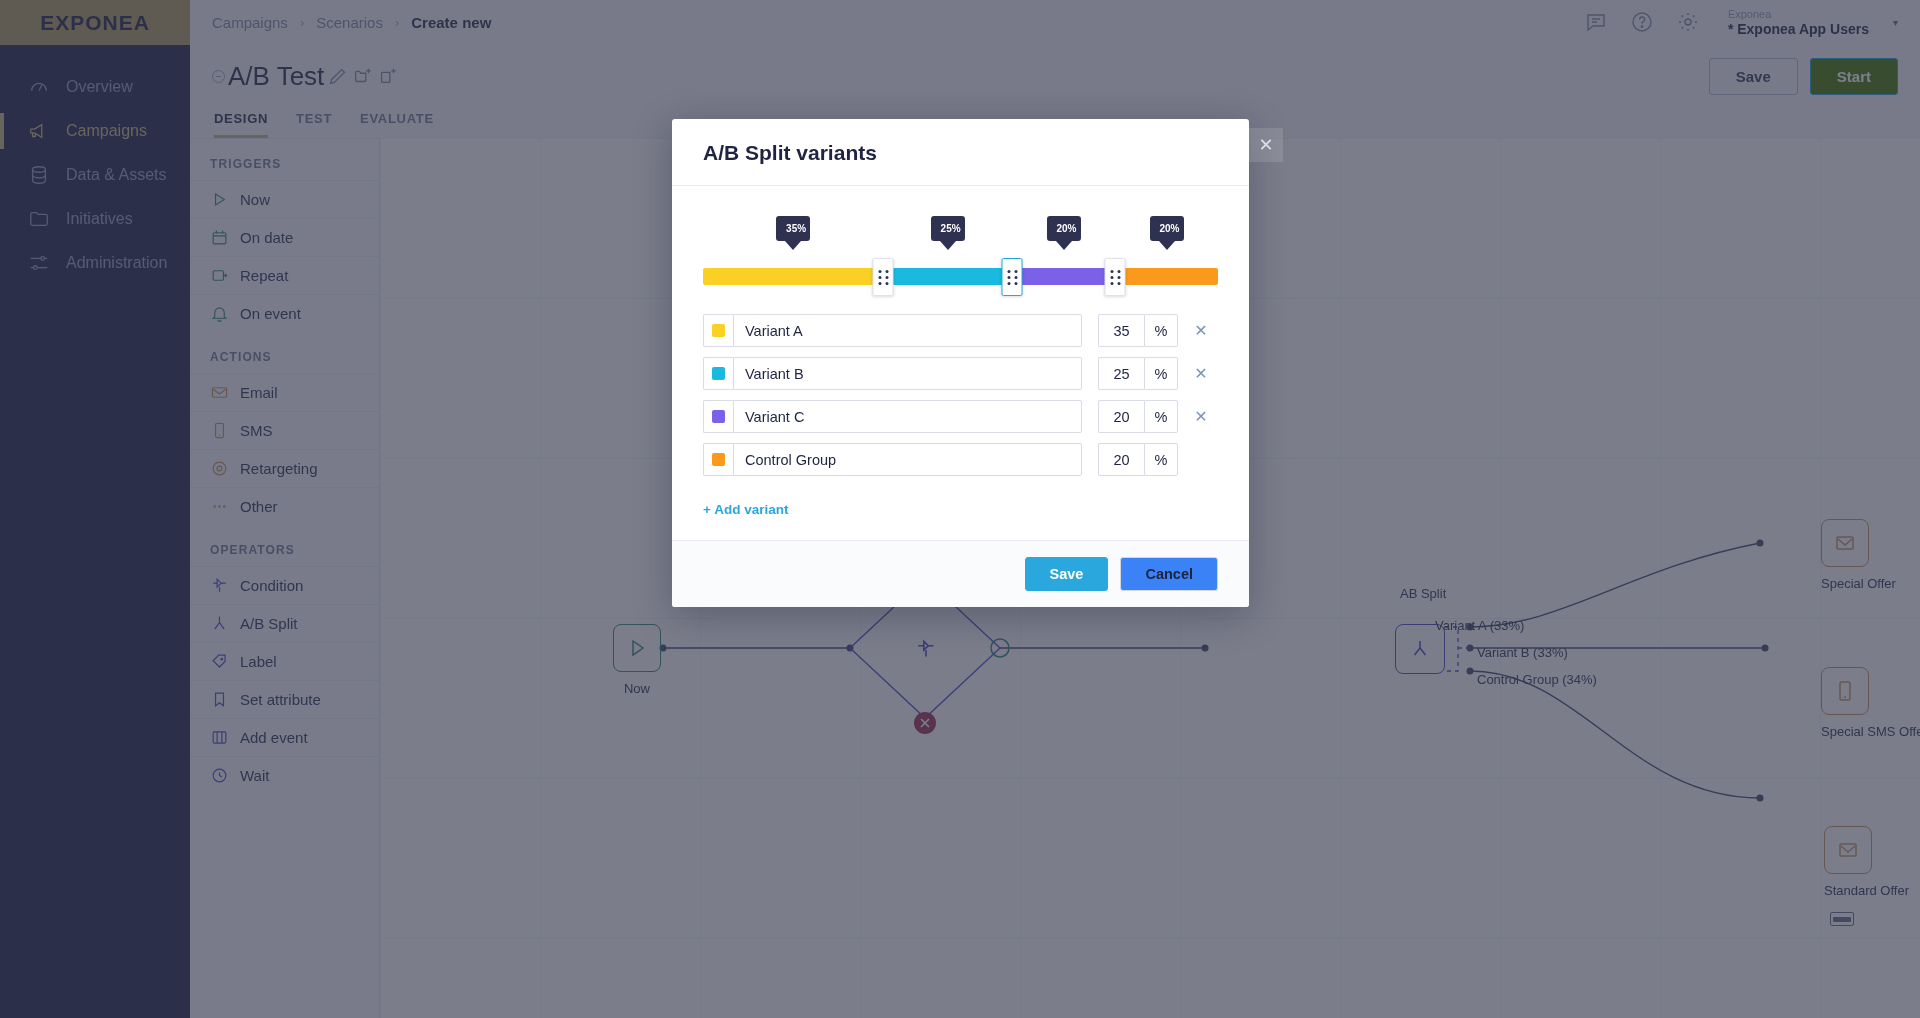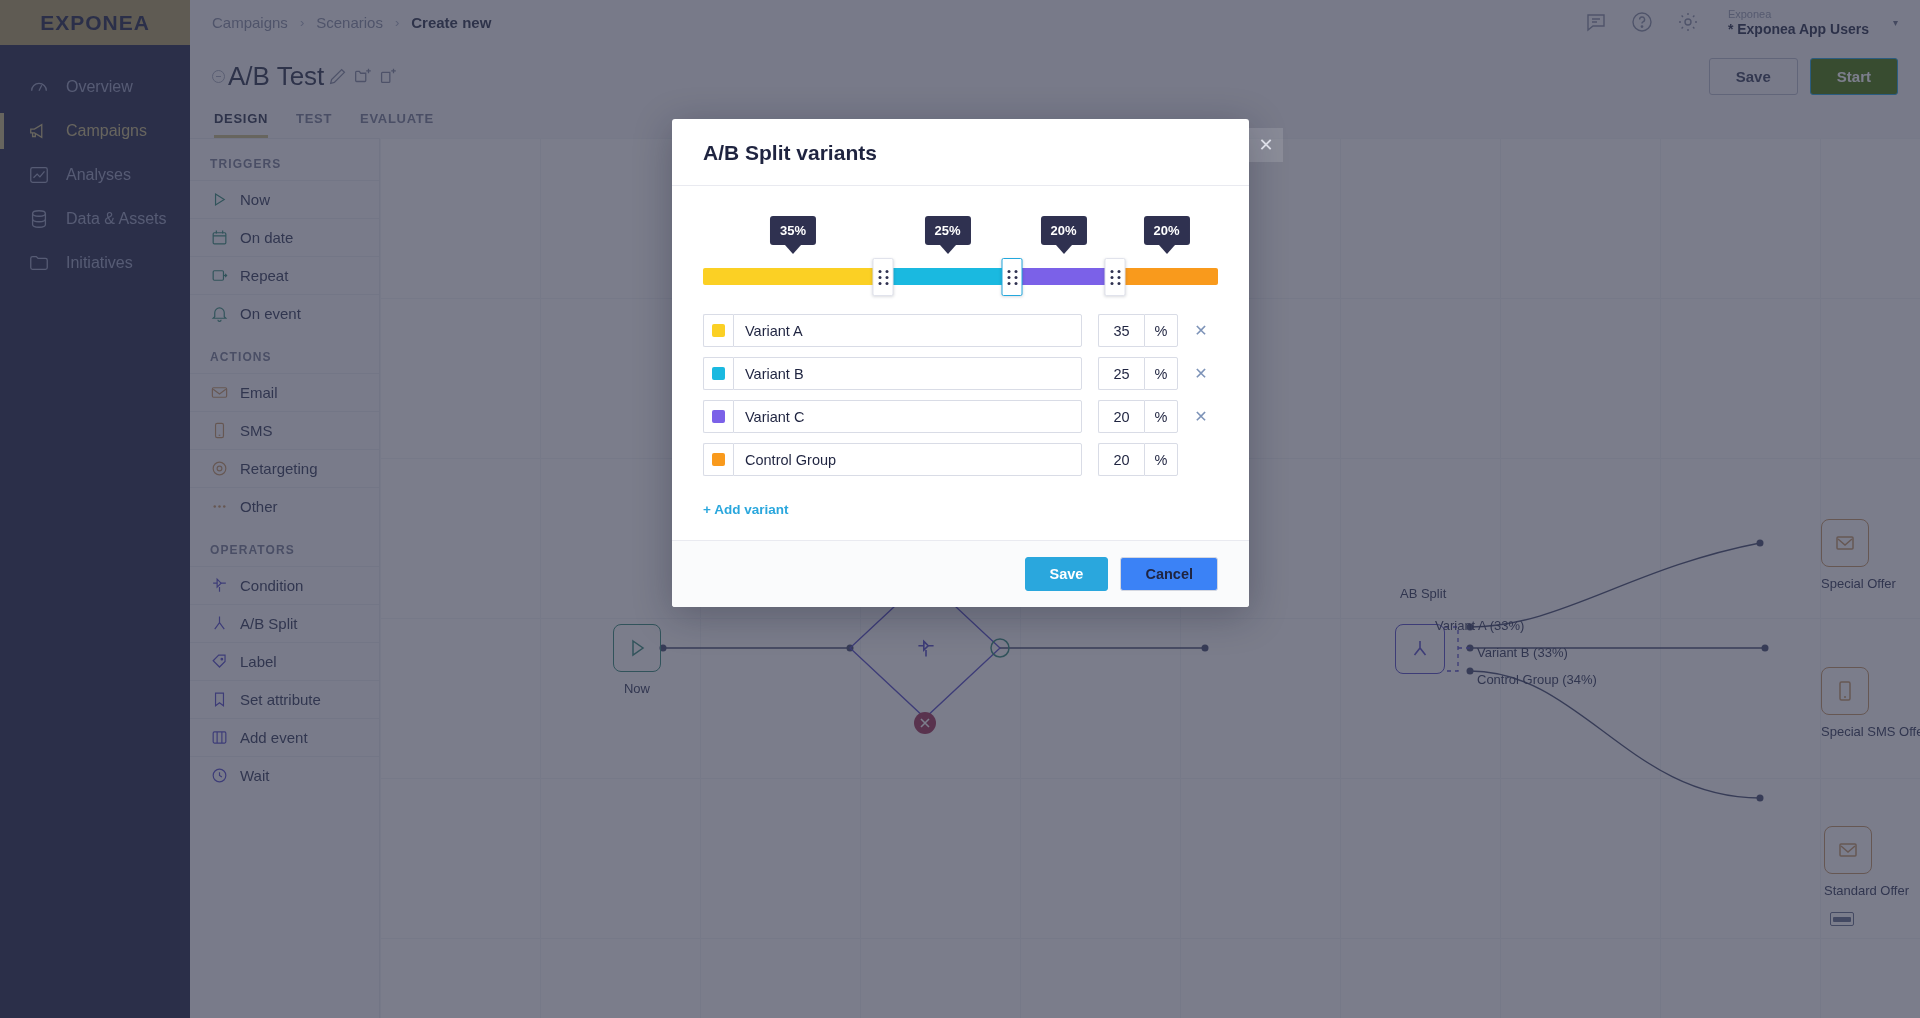--- a/index.html
+++ b/index.html
@@ -201,22 +201,22 @@
   .slider-wrap { position: relative; height: 76px; margin-bottom: 22px; }
   .slider-track {
     position: absolute; left: 0; right: 0; top: 52px;
     height: 17px; display: flex; border-radius: 2px; overflow: hidden;
   }
   .seg { height: 17px; }
   .badge {
     position: absolute; top: 0;
     transform: translateX(-50%);
     background: #2f3150; color: #fff;
-    font-size: 13px; font-weight: bold;
-    padding: 7px 10px 7px 10px;
+    font-size: 10px; font-weight: bold;
+    padding: 7px 4px 7px 10px;
     border-radius: 3px;
     white-space: nowrap;
   }
   .badge::after {
     content: ""; position: absolute; left: 50%; top: 100%;
     transform: translateX(-50%);
     border-left: 8px solid transparent;
     border-right: 8px solid transparent;
     border-top: 9px solid #2f3150;
   }
@@ -313,29 +313,20 @@
       <div class="rail-item active">
         <span class="rail-ico">
           <svg viewBox="0 0 24 24" fill="none" stroke="currentColor" stroke-width="1.4">
             <path d="M3 10v4h4l8 5V5L7 10H3z"></path>
               <path d="M5 14v4h3v-3"></path>
           </svg>
         </span>
         <span>Campaigns</span>
       </div>
 
-      <div class="rail-item">
-        <span class="rail-ico">
-          <svg viewBox="0 0 24 24" fill="none" stroke="currentColor" stroke-width="1.4">
-            <rect x="3" y="4" width="18" height="16" rx="2"></rect>
-              <path d="M6 15l4-4 3 3 5-6"></path>
-          </svg>
-        </span>
-        <span>Analyses</span>
-      </div>
 
       <div class="rail-item">
         <span class="rail-ico">
           <svg viewBox="0 0 24 24" fill="none" stroke="currentColor" stroke-width="1.4">
             <ellipse cx="12" cy="6" rx="7" ry="3"></ellipse>
               <path d="M5 6v6c0 1.7 3.1 3 7 3s7-1.3 7-3V6"></path>
             <path d="M5 12v6c0 1.7 3.1 3 7 3s7-1.3 7-3v-6"></path>
           </svg>
         </span>
         <span>Data &amp; Assets</span>
@@ -343,20 +334,30 @@
 
       <div class="rail-item">
         <span class="rail-ico">
           <svg viewBox="0 0 24 24" fill="none" stroke="currentColor" stroke-width="1.4">
             <path d="M3 7a2 2 0 0 1 2-2h4l2 2h8a2 2 0 0 1 2 2v8a2 2 0 0 1-2 2H5a2 2 0 0 1-2-2V7z"></path>
           </svg>
         </span>
         <span>Initiatives</span>
       </div>
 
+      <div class="rail-item">
+        <span class="rail-ico">
+          <svg viewBox="0 0 24 24" fill="none" stroke="currentColor" stroke-width="1.4">
+            <path d="M3 7h12M18 7h3M3 17h4M10 17h11"></path>
+              <circle cx="16" cy="7" r="2"></circle>
+              <circle cx="8" cy="17" r="2"></circle>
+          </svg>
+        </span>
+        <span>Administration</span>
+      </div>
 
     </div>
   </nav>
 
   <div class="body-col">
 
     <div class="topbar">
       <div class="crumbs">
         <span class="crumb">Campaigns</span>
         <span class="crumb-sep">›</span>

